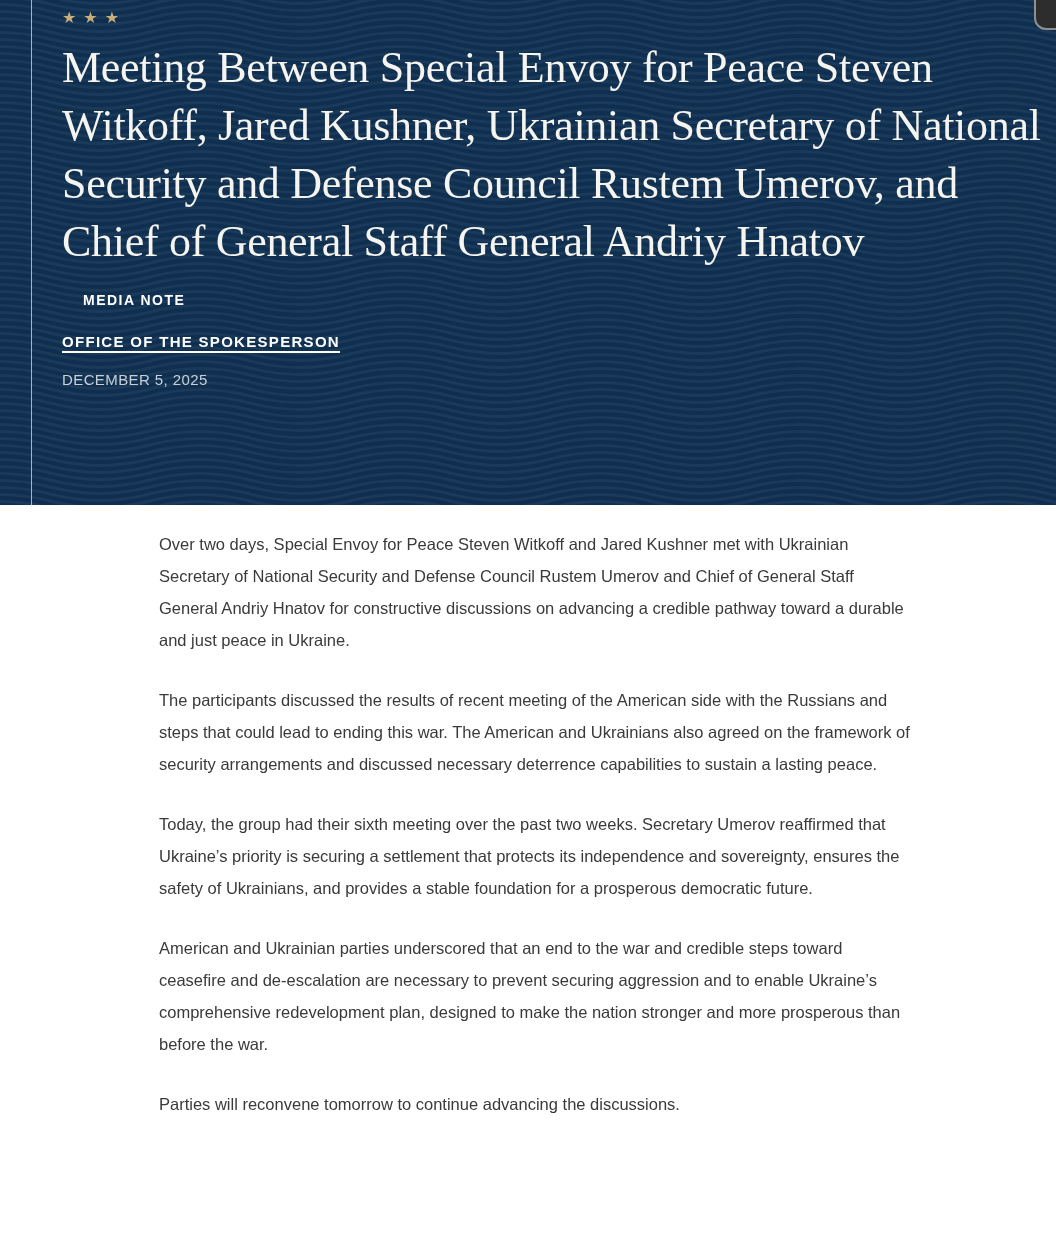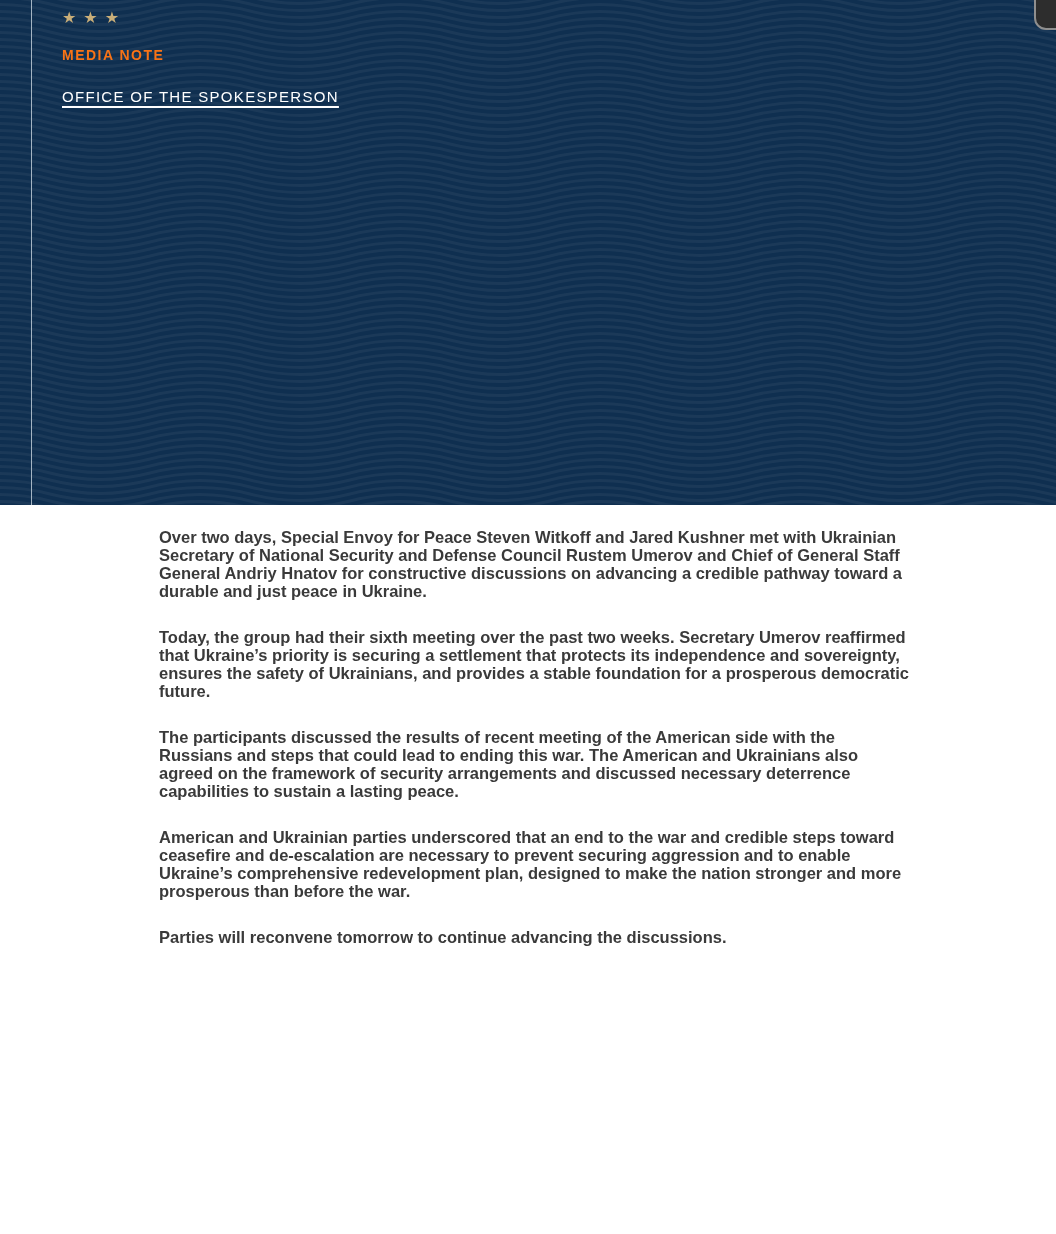--- a/index.html
+++ b/index.html
@@ -54,27 +54,28 @@
     font-size: 44px;
     line-height: 58px;
     letter-spacing: -0.3px;
     color: #f5f4ef;
   }
   .media-note-label {
     margin-top: 21px;
     font-size: 14px;
     font-weight: 700;
     letter-spacing: 1.5px;
-    color: #f97316;
+    color: #ffffff;
+    margin-left: 21px;
   }
   .office-link {
     display: inline-block;
     margin-top: 25px;
     font-size: 15px;
-    font-weight: 400;
+    font-weight: 700;
     letter-spacing: 1.3px;
     color: #ffffff;
     text-decoration: underline;
     text-underline-offset: 4px;
     text-decoration-thickness: 1.5px;
     cursor: pointer;
   }
   .publish-date {
     margin-top: 20px;
     font-size: 15px;
@@ -97,24 +98,23 @@
     cursor: pointer;
   }
 
   
   .article-body {
     padding: 23px 0 40px 159px;
   }
   .article-paragraph {
     width: 752px;
     font-size: 16.5px;
-    line-height: 18px;
+    line-height: 32px;
     color: #3a3a3a;
     margin-bottom: 28px;
-    font-weight: bold;
   }
   .article-paragraph:last-child { margin-bottom: 3px; }
 </style>
 </head>
 <body>
 
 <div class="page">
 
   <header class="article-header">
     <svg class="wave-svg" viewBox="0 0 1056 505" preserveAspectRatio="none" aria-hidden="true">
@@ -193,31 +193,33 @@
         <path d="M-50 494 q50 -13 100 0 t100 0 t100 0 t100 0 t100 0 t100 0 t100 0 t100 0 t100 0 t100 0 t100 0 t100 0 t100 0 " fill="none" stroke="rgba(255,255,255,0.05)" stroke-width="3"></path>
         <path d="M-50 501 q50 -13 100 0 t100 0 t100 0 t100 0 t100 0 t100 0 t100 0 t100 0 t100 0 t100 0 t100 0 t100 0 t100 0 " fill="none" stroke="rgba(255,255,255,0.05)" stroke-width="3"></path>
         <path d="M-50 508 q50 -13 100 0 t100 0 t100 0 t100 0 t100 0 t100 0 t100 0 t100 0 t100 0 t100 0 t100 0 t100 0 t100 0 " fill="none" stroke="rgba(255,255,255,0.05)" stroke-width="3"></path>
         <path d="M-50 515 q50 -13 100 0 t100 0 t100 0 t100 0 t100 0 t100 0 t100 0 t100 0 t100 0 t100 0 t100 0 t100 0 t100 0 " fill="none" stroke="rgba(255,255,255,0.05)" stroke-width="3"></path>
       </svg>
     <div class="v-rule"></div>
 
     <div class="header-content">
       <div class="header-stars"><span>★</span><span>★</span><span>★</span></div>
 
+      <h1 class="page-title">Meeting Between Special Envoy for Peace Steven Witkoff, Jared Kushner, Ukrainian Secretary of National Security and Defense Council Rustem Umerov, and Chief of General Staff General Andriy Hnatov</h1>
 
       <div class="media-note-label">MEDIA NOTE</div>
 
       <a class="office-link" href="#">OFFICE OF THE SPOKESPERSON</a>
 
+      <div class="publish-date">DECEMBER 5, 2025</div>
     </div>
 
     <div class="corner-overlay"></div>
   </header>
 
   <main class="article-body">
     <p class="article-paragraph">Over two days, Special Envoy for Peace Steven Witkoff and Jared Kushner met with Ukrainian Secretary of National Security and Defense Council Rustem Umerov and Chief of General Staff General Andriy Hnatov for constructive discussions on advancing a credible pathway toward a durable and just peace in Ukraine.</p>
+    <p class="article-paragraph">The participants discussed the results of recent meeting of the American side with the Russians and steps that could lead to ending this war. The American and Ukrainians also agreed on the framework of security arrangements and discussed necessary deterrence capabilities to sustain a lasting peace.</p>
     <p class="article-paragraph">Today, the group had their sixth meeting over the past two weeks. Secretary Umerov reaffirmed that Ukraine’s priority is securing a settlement that protects its independence and sovereignty, ensures the safety of Ukrainians, and provides a stable foundation for a prosperous democratic future.</p>
-    <p class="article-paragraph">The participants discussed the results of recent meeting of the American side with the Russians and steps that could lead to ending this war. The American and Ukrainians also agreed on the framework of security arrangements and discussed necessary deterrence capabilities to sustain a lasting peace.</p>
     <p class="article-paragraph">American and Ukrainian parties underscored that an end to the war and credible steps toward ceasefire and de-escalation are necessary to prevent securing aggression and to enable Ukraine’s comprehensive redevelopment plan, designed to make the nation stronger and more prosperous than before the war.</p>
     <p class="article-paragraph">Parties will reconvene tomorrow to continue advancing the discussions.</p>
   </main>
 
 </div>
 
 </body></html>

